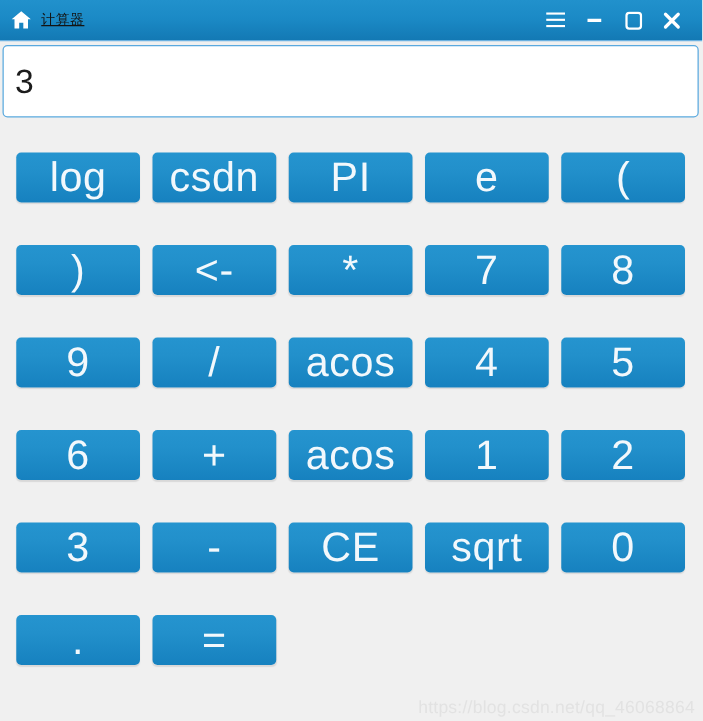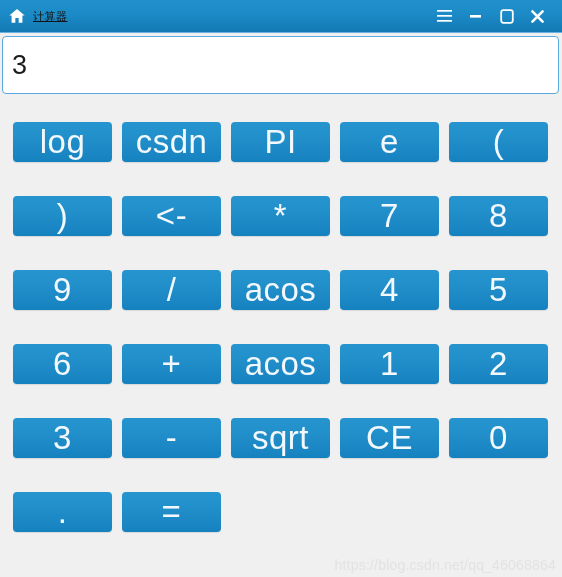--- a/index.html
+++ b/index.html
@@ -218,22 +218,22 @@
       <button class="calc-btn">acos</button>
       <button class="calc-btn">4</button>
       <button class="calc-btn">5</button>
       <button class="calc-btn">6</button>
       <button class="calc-btn">+</button>
       <button class="calc-btn">acos</button>
       <button class="calc-btn">1</button>
       <button class="calc-btn">2</button>
       <button class="calc-btn">3</button>
       <button class="calc-btn">-</button>
+      <button class="calc-btn">CE</button>
       <button class="calc-btn">sqrt</button>
-      <button class="calc-btn">CE</button>
       <button class="calc-btn">0</button>
       <button class="calc-btn">.</button>
       <button class="calc-btn">=</button>
     </div>
 
   <div id="watermark">https://blog.csdn.net/qq_46068864</div>
 
 </div>
 
 </body></html>

